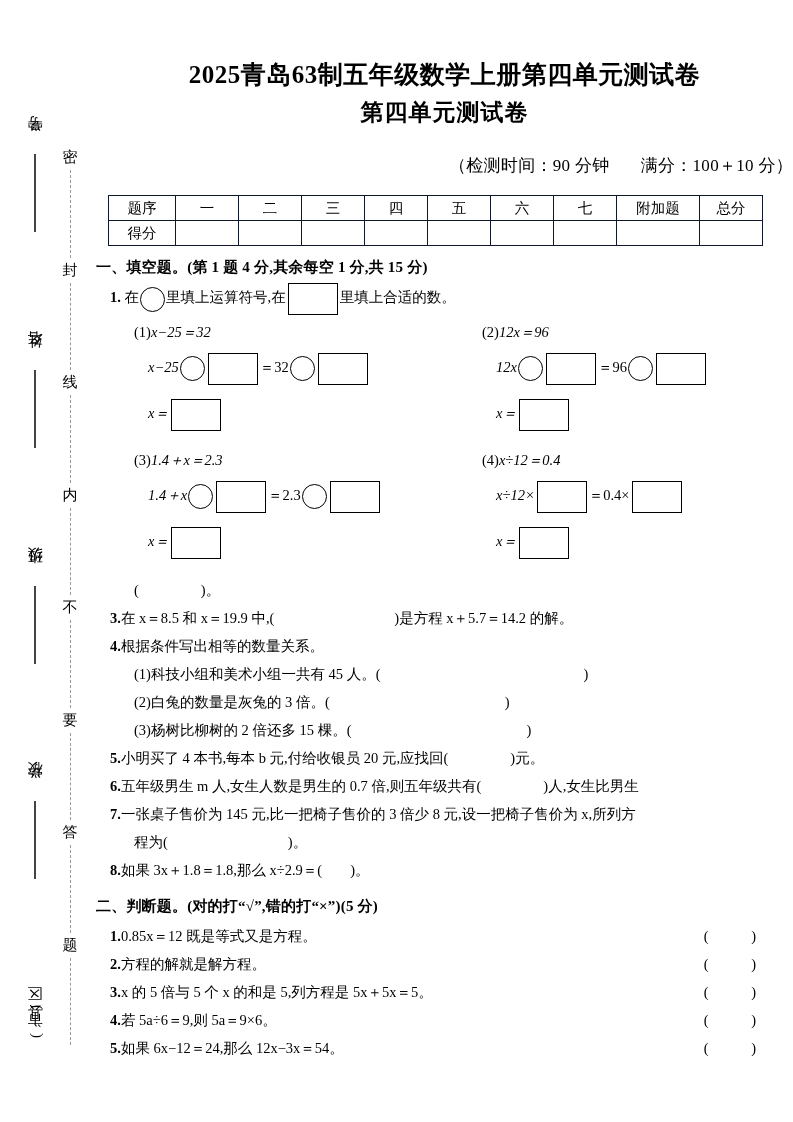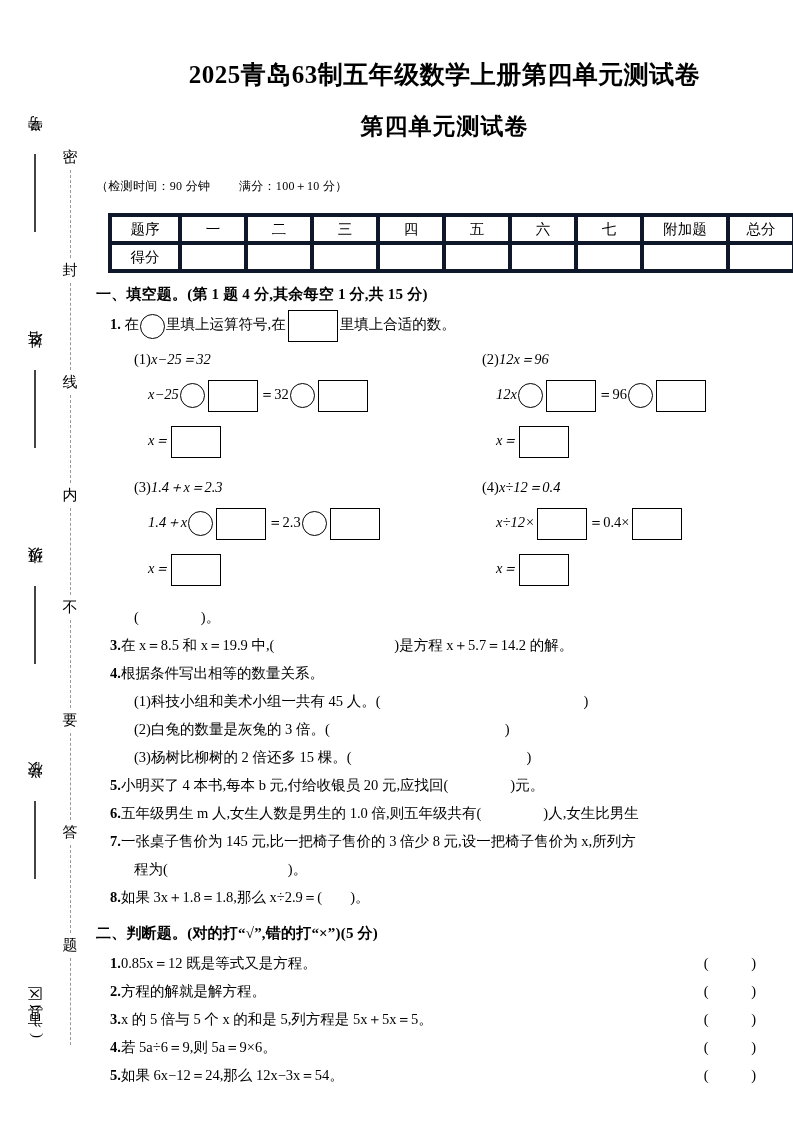--- a/index.html
+++ b/index.html
@@ -91,40 +91,40 @@
     text-align: center;
     font-size: 25px;
     font-weight: bold;
     letter-spacing: 0.5px;
     margin-top: 58px;
   }
   .title-sub {
     text-align: center;
     font-size: 23px;
     font-weight: bold;
-    margin-top: 20px;
+    margin-top: 6px;
     letter-spacing: 1px;
   }
   .exam-meta {
-    text-align: left;
-    font-size: 12px;
-    margin-top: 36px;
+    text-align: right;
+    font-size: 17px;
+    margin-top: 26px;
     letter-spacing: 0.3px;
   }
   .exam-meta .gap { display: inline-block; width: 22px; }
 
   
   .score-table {
     border-collapse: collapse;
     margin: 18px 0 0 12px;
     width: 650px;
     table-layout: fixed;
   }
   .score-table td {
-    border: 4px solid #0f172a;
+    border: 1px solid #0f172a;
     height: 24px;
     text-align: center;
     font-size: 14.5px;
     padding: 0;
     margin-top: 48px;
   }
   .score-table td.hdr-label { width: 66px; }
   .score-table td.c-num { width: 62px; }
   .score-table td.c-extra { width: 82px; }
   .score-table td.c-total { width: 62px; }
@@ -379,21 +379,21 @@
   </div>
   <div class="q indent-2">
     <span>(3)</span><span>杨树比柳树的 2 倍还多 15 棵。(</span><span class="sp-xl"></span><span>)</span>
   </div>
 
   <div class="q">
     <span class="q-num">5.</span><span>小明买了 4 本书,每本 b 元,付给收银员 20 元,应找回(</span><span class="sp-m"></span><span>)元。</span>
   </div>
 
   <div class="q">
-    <span class="q-num">6.</span><span>五年级男生 m 人,女生人数是男生的 1.0 倍,则五年级共有(</span><span class="sp-m"></span><span>)人,女生比男生</span>
+    <span class="q-num">6.</span><span>五年级男生 m 人,女生人数是男生的 0.7 倍,则五年级共有(</span><span class="sp-m"></span><span>)人,女生比男生</span>
   </div>
 
   <div class="q">
     <span class="q-num">7.</span><span>一张桌子售价为 145 元,比一把椅子售价的 3 倍少 8 元,设一把椅子售价为 x,所列方</span>
   </div>
   <div class="q indent-2">
     <span>程为(</span><span class="sp-l"></span><span>)。</span>
   </div>
 
   <div class="q">

